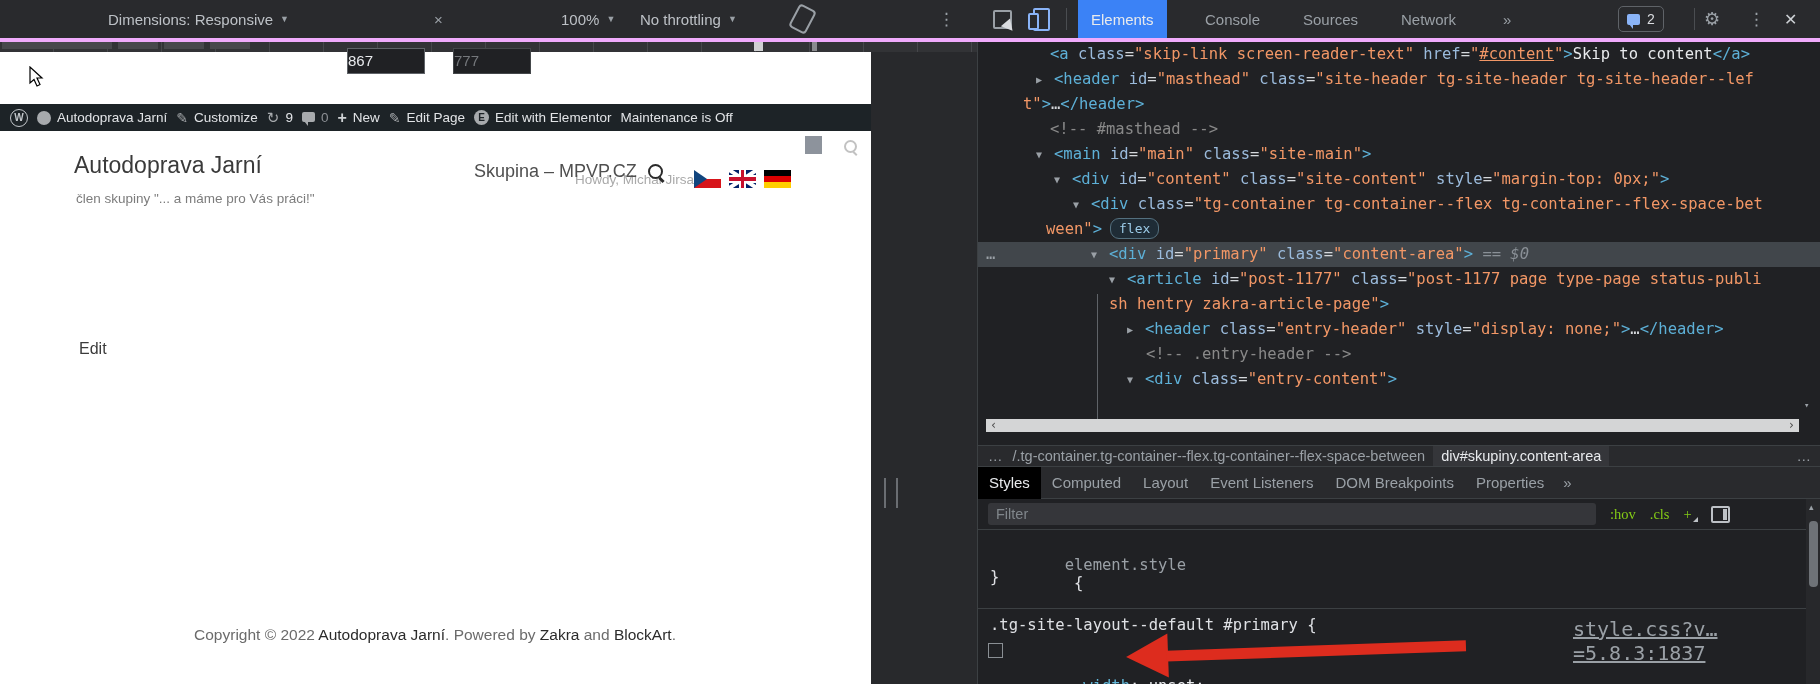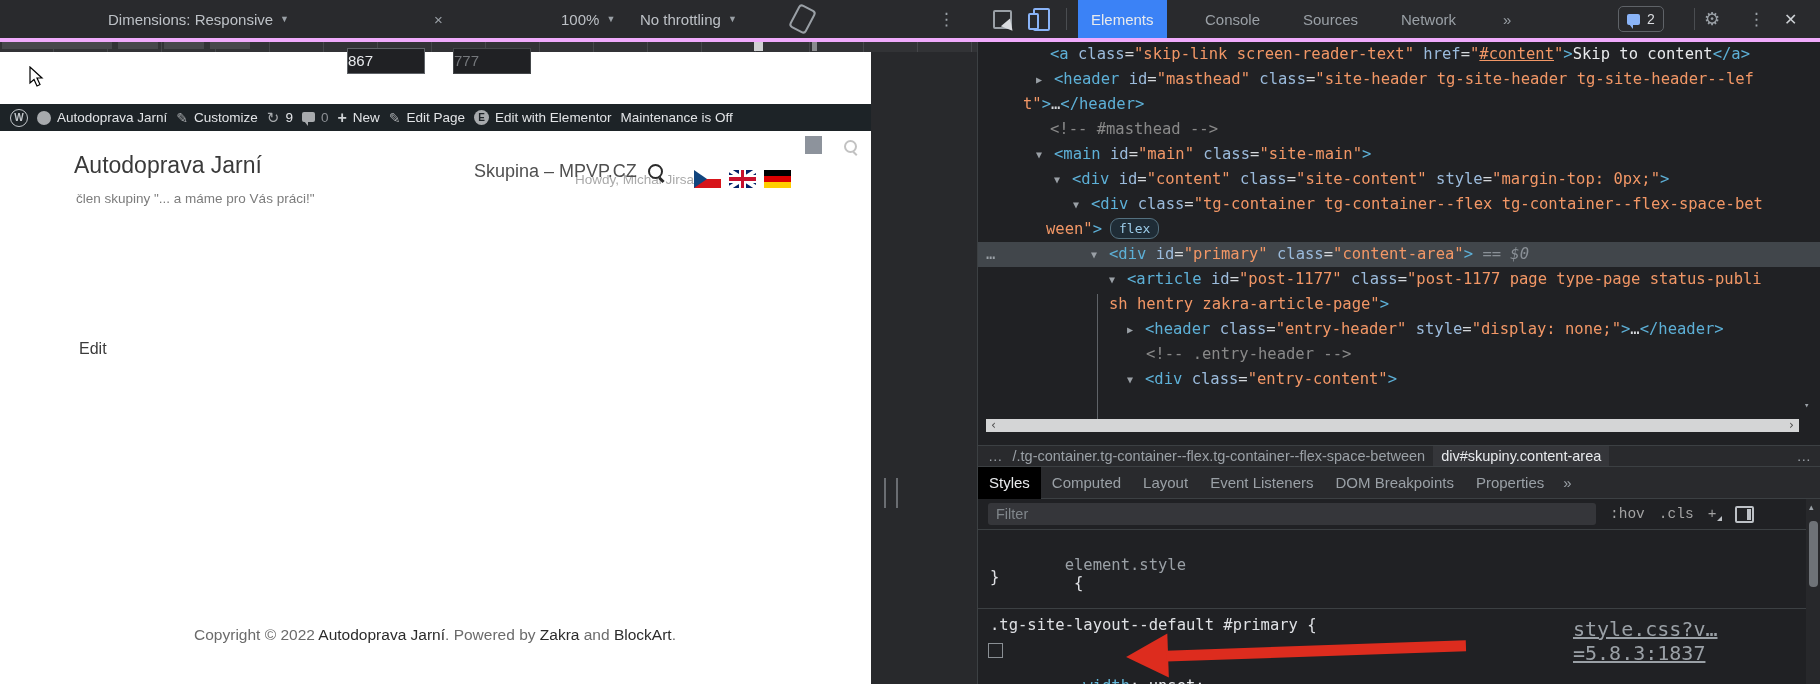--- a/index.html
+++ b/index.html
@@ -140,21 +140,21 @@
   .side-tab{height:32px;display:flex;align-items:center;padding:0 11px;color:#9aa0a6;font-size:15px;
     white-space:nowrap;}
   .side-tab.active{background:#000;color:#e8eaed;}
   .side-more{color:#9aa0a6;font-size:15px;padding:0 8px;}
 
   #filterrow{position:absolute;left:0;top:461px;width:843px;height:31px;background:#202124;
     border-bottom:1px solid #3c4043;display:flex;align-items:center;box-sizing:border-box;
     padding:0 10px;gap:14px;}
   #filter-input{flex:1;height:22px;background:#35363a;border-radius:3px;color:#80868b;font-size:14.5px;
     line-height:22px;padding-left:8px;max-width:600px;}
-  .fr-item{color:#a3a3a3;font-size:14.5px;font-family:Liberation Mono, monospace;}
+  .fr-item{color:#84cc16;font-size:14.5px;font-family:Liberation Serif, serif;}
   #plus-btn{position:relative;padding-right:5px;}
   #plus-btn:after{content:"";position:absolute;right:-1px;bottom:1px;border-left:5px solid transparent;
     border-bottom:5px solid #bdc1c6;}
   #sidebar-toggle-ic{width:15px;height:13px;border:2px solid #bdc1c6;border-radius:2px;position:relative;}
   #sidebar-toggle-ic:after{content:"";position:absolute;right:1px;top:1px;width:4px;height:11px;background:#bdc1c6;}
 
   #stylespane{position:absolute;left:0;top:492px;width:843px;height:154px;background:#202124;
     font-family:"DejaVu Sans Mono",monospace;font-size:15.5px;overflow:hidden;}
   .st-line{position:absolute;left:12px;white-space:pre;}
   .st-es{color:#9aa0a6;} .st-brace{color:#dfe1e5;} .st-sel{color:#dfe1e5;}

